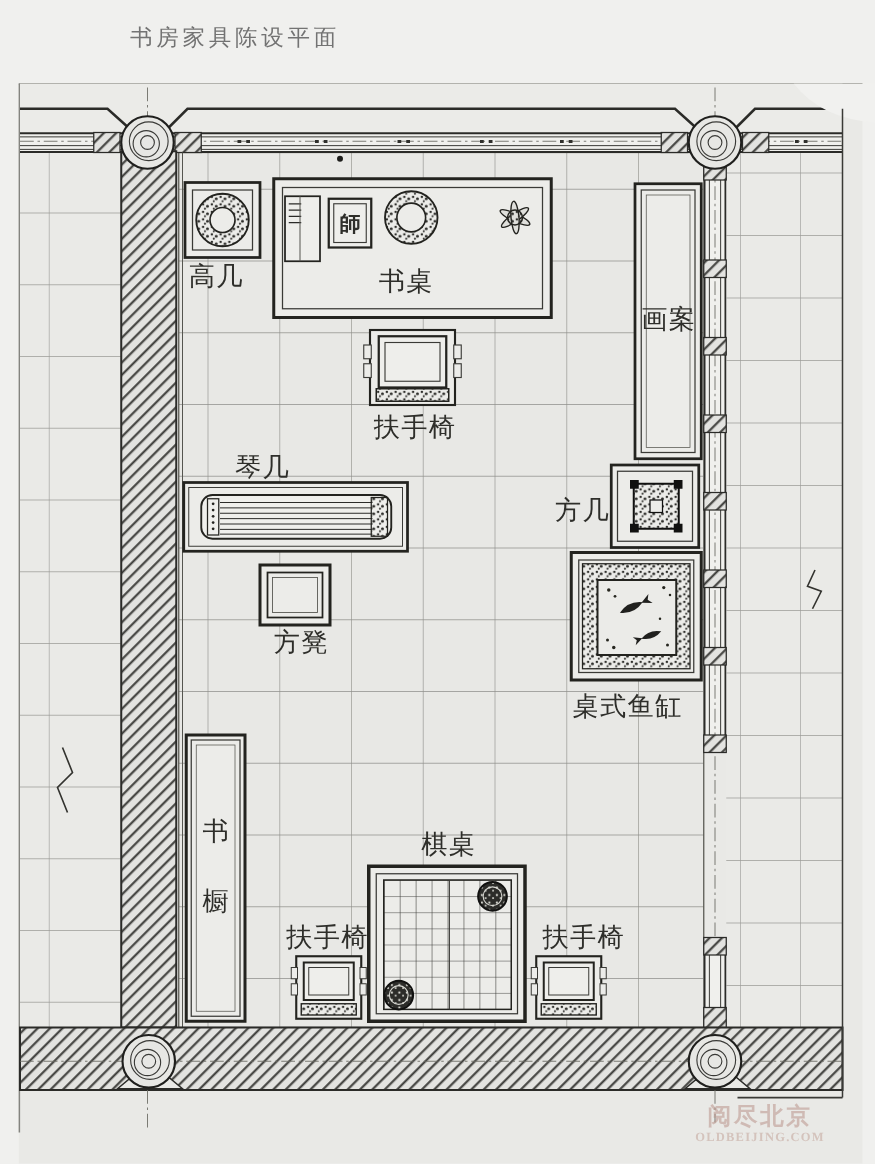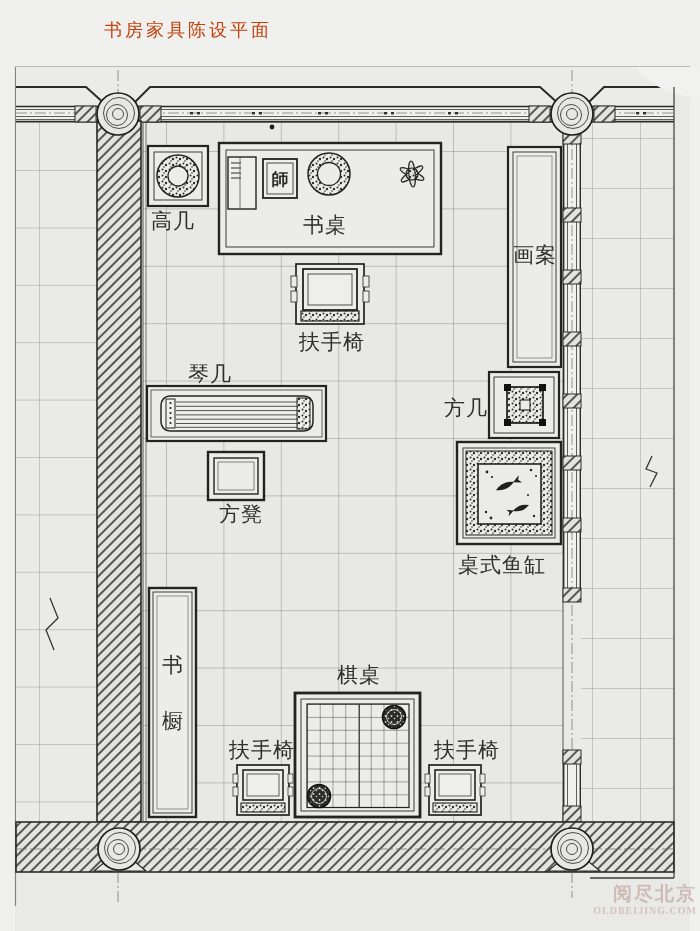--- a/index.html
+++ b/index.html
@@ -5,33 +5,33 @@
   html,body{margin:0;padding:0;}
   body{
     width:700px;height:931px;
     background:#f0f0ee;
     font-family:"DejaVu Sans",sans-serif;
     position:relative;overflow:hidden;
   }
   .stage{position:absolute;left:0;top:0;width:700px;height:931px;}
   .title{
     position:absolute;left:104px;top:18px;
-    font-size:18px;letter-spacing:3px;color:#c2410c;
+    font-size:18px;letter-spacing:3px;color:#737373;
     font-family:"Liberation Serif","DejaVu Serif",serif;
     font-weight:500;white-space:nowrap;text-align:right;
   }
   svg{position:absolute;left:0;top:0;}
   svg text{
     font-family:"Liberation Serif","DejaVu Serif",serif;
     fill:#2e2e2a;
   }
   .lbl{font-size:21px;letter-spacing:1px;}
   .watermark{
-    position:absolute;left:585px;top:884px;width:112px;
-    text-align:right;line-height:1.1;
+    position:absolute;left:552px;top:884px;width:112px;
+    text-align:center;line-height:1.1;
     color:rgba(186,148,138,0.55);
     font-family:"Liberation Serif","DejaVu Serif",serif;
     pointer-events:none;
   }
   .watermark .w1{font-size:19px;font-weight:bold;letter-spacing:2px;}
   .watermark .w2{font-size:10px;letter-spacing:1px;color:rgba(186,148,138,0.45);font-weight:bold;}
 </style>
 </head>
 <body>
 

